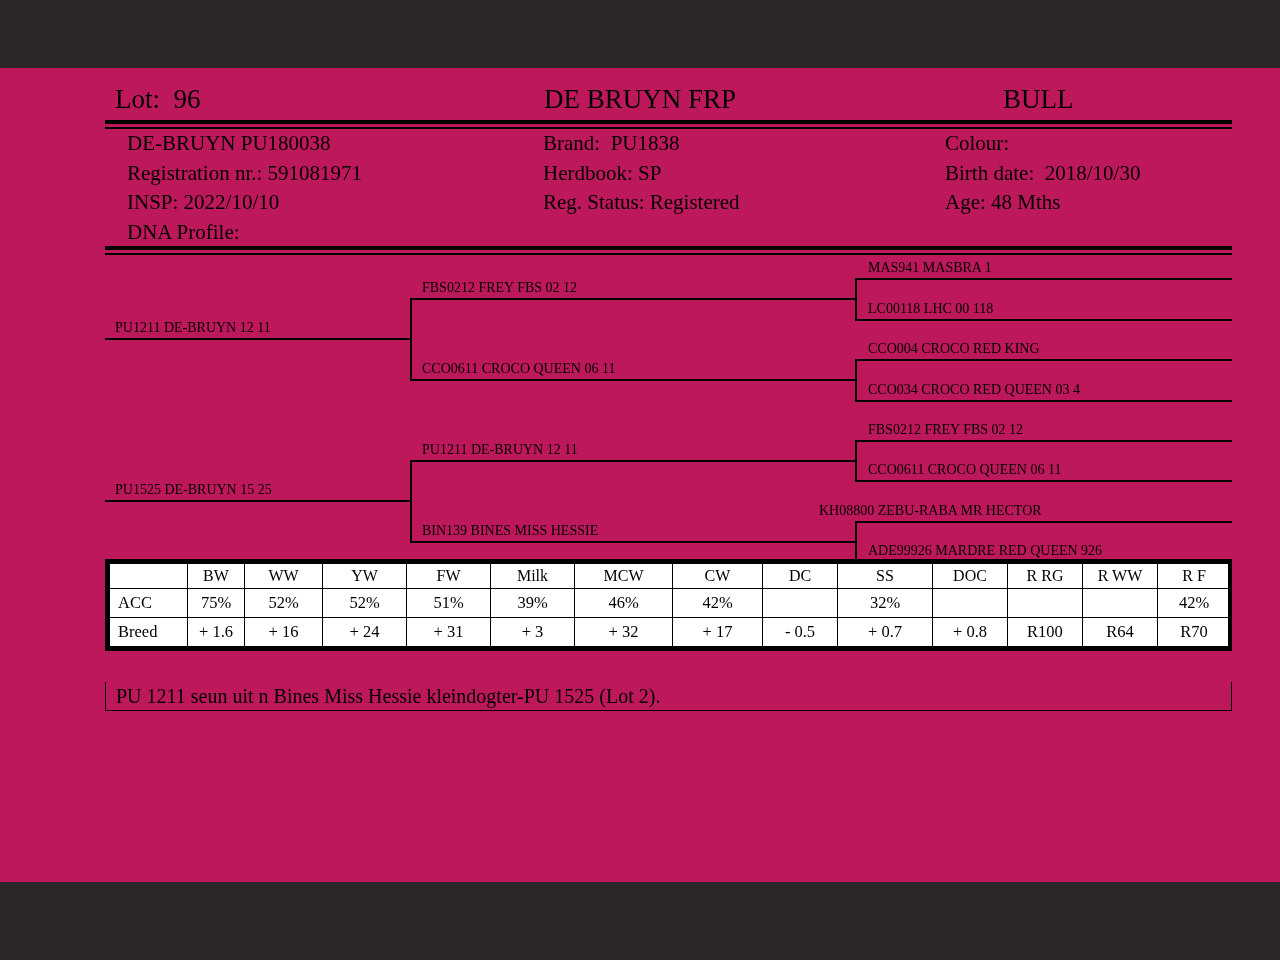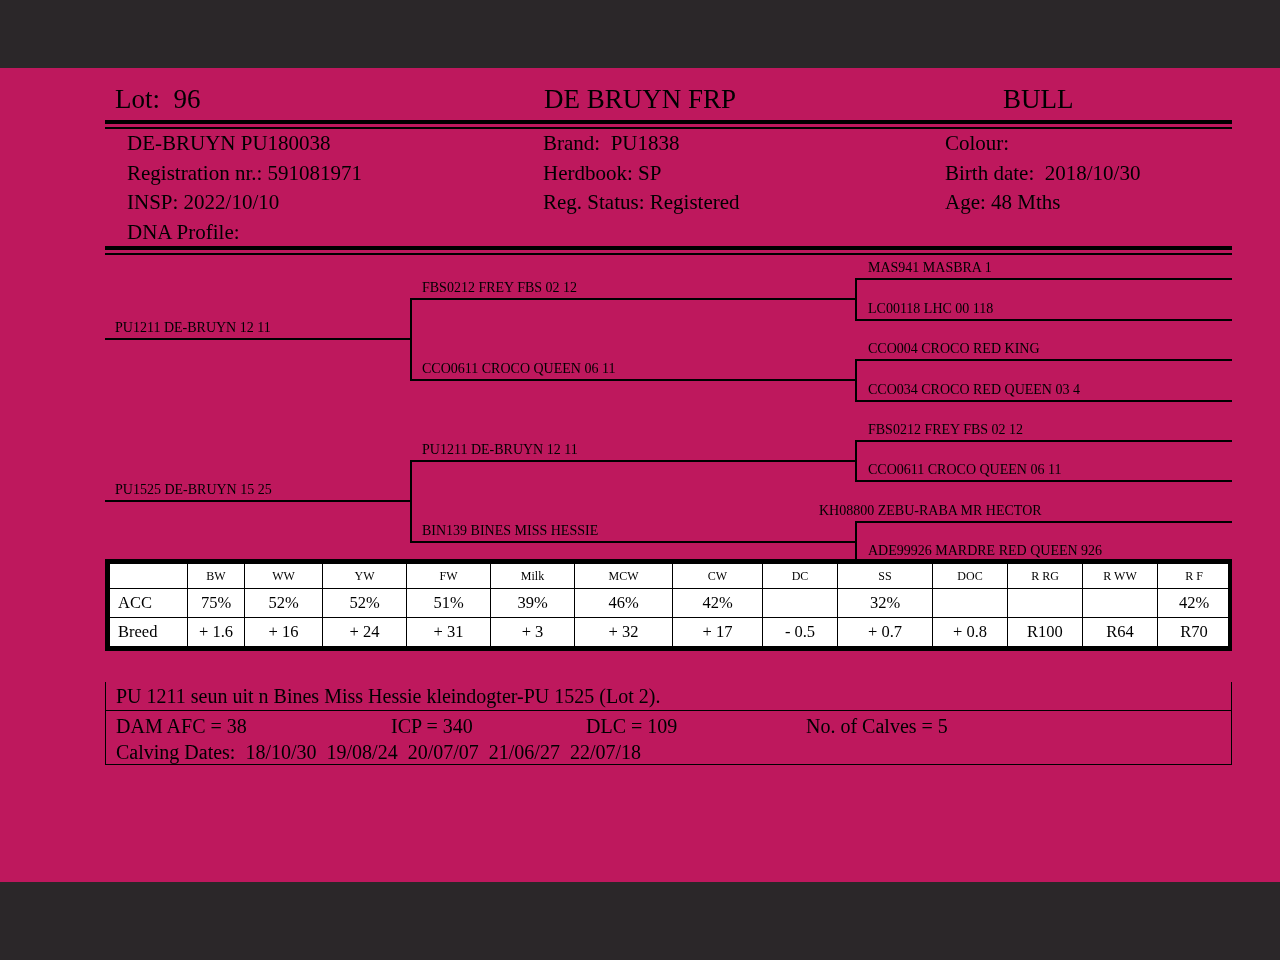--- a/index.html
+++ b/index.html
@@ -28,21 +28,21 @@
   .info-c3 { left:901px;margin-left:44px; }
 
   .pname { position:absolute; font-size:14px; white-space:pre; line-height:20px; }
   .hline { position:absolute; height:1.5px; background:#000; }
   .vline { position:absolute; width:1.5px; background:#000; }
 
   .stats-wrap { position:absolute; left:105px; top:559px; width:1127px; border:4px solid #000; background:#fff; }
   table.stats { width:100%; border-collapse:collapse; table-layout:fixed; }
   table.stats th, table.stats td { border:1px solid #000; font-weight:normal; font-size:16.5px;
         text-align:center; padding:0 2px; height:29px; white-space:pre; overflow:hidden; }
-  table.stats th { height:25px; font-size:12px; }
+  table.stats th { height:25px; font-size:16px; }
   table.stats .rowlabel { text-align:left; padding-left:8px; }
 
   .note-box { position:absolute; left:105px; top:682px; width:1127px; height:29px;
         border-left:1px solid #000; border-right:1px solid #000; border-bottom:1px solid #000; }
   .note-box span { position:absolute; left:10px; top:1px; font-size:20px; line-height:27px; white-space:pre; }
 
   .dam-box { position:absolute; left:105px; top:711px; width:1127px; height:54px;
         border-left:1px solid #000; border-right:1px solid #000; border-bottom:1px solid #000; }
   .dam-box span { position:absolute; font-size:20px; line-height:26px; white-space:pre; }
   .dam-afc { left:10px; top:2px; }
@@ -195,23 +195,16 @@
         <td>R70</td>
       </tr>
     </tbody>
       </table>
   </div>
 
   <div class="note-box">
     <span>PU 1211 seun uit n Bines Miss Hessie kleindogter-PU 1525 (Lot 2).</span>
   </div>
 
-  <div class="dam-box">
-    <span class="dam-afc">DAM AFC = 38</span>
-    <span class="dam-icp">ICP = 340</span>
-    <span class="dam-dlc">DLC = 109</span>
-    <span class="dam-calves">No. of Calves = 5</span>
-    <span class="dam-calving">Calving Dates:  18/10/30  19/08/24  20/07/07  21/06/27  22/07/18</span>
-  </div>
 
   <div class="bar bottom"></div>
 
 </div>
 
 </body></html>

